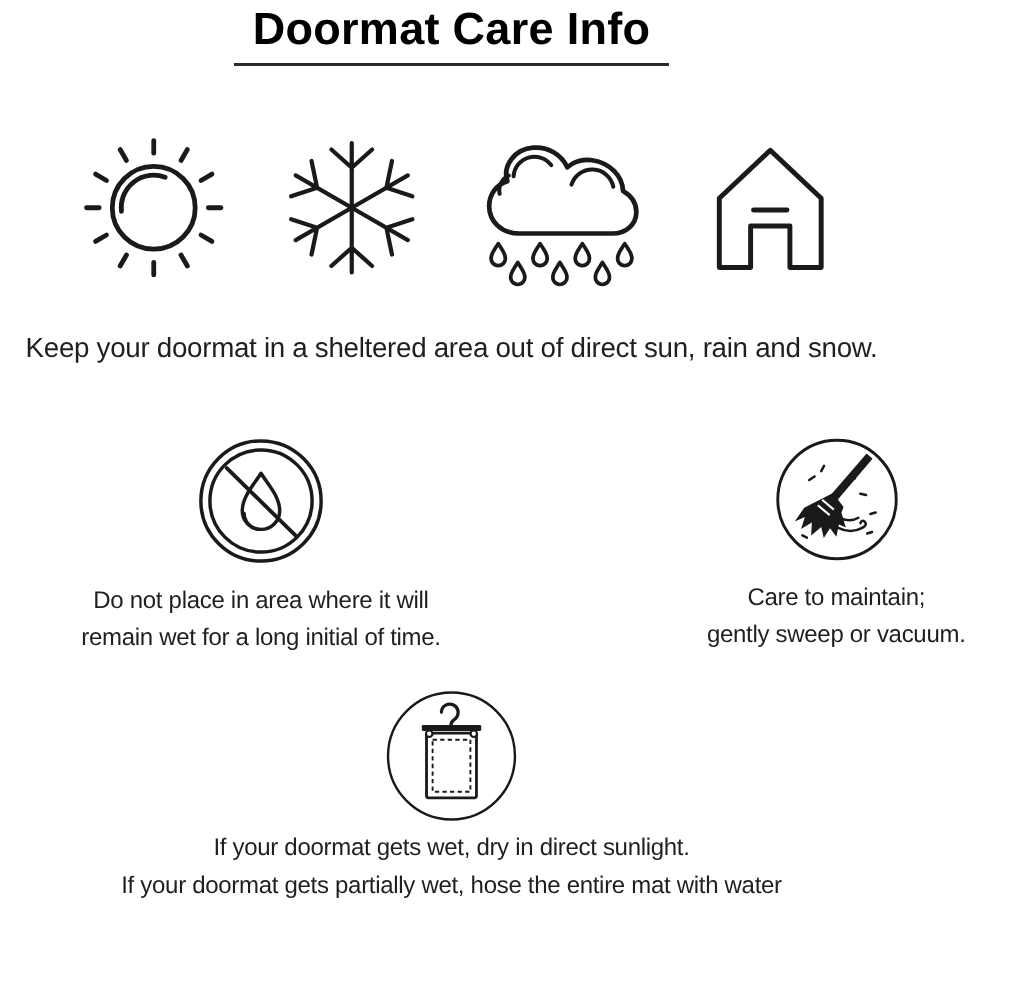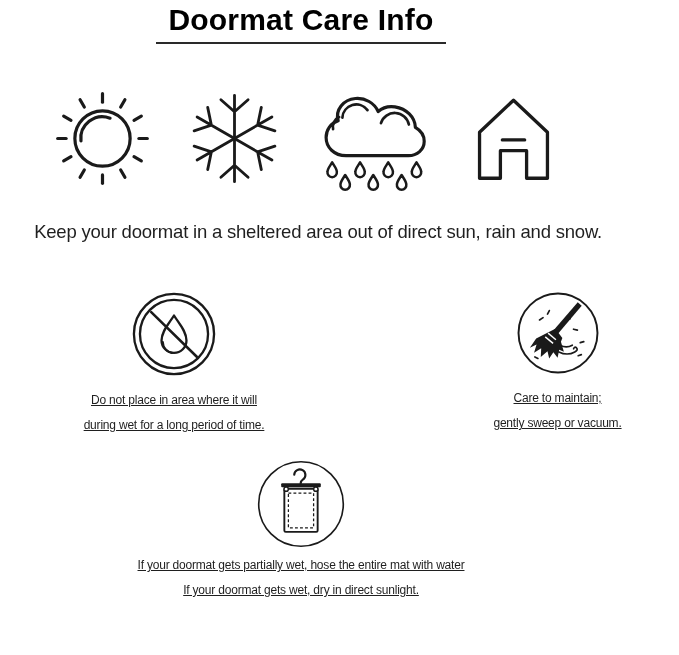--- a/index.html
+++ b/index.html
@@ -26,37 +26,36 @@
   .icon-row {
     margin-top: 44px; height: 100px;
     display: flex; align-items: center; justify-content: space-between;
     padding: 0 40px 0 54px;
   }
   .icon-row svg { display: block; flex: 0 0 auto; }
 
   
   .intro {
     margin-top: 30px;
-    text-align: right;
+    text-align: center;
     font-size: 18.5px; line-height: 27px;
     letter-spacing: -0.2px;
   }
   .line { display: block; white-space: nowrap; }
 
   
   .care-row { position: relative; margin-top: 46px; height: 142px; }
   .care-col { position: absolute; top: 0; text-align: center; }
   .care-col svg { display: block; margin: 0 auto; }
   .care-left  { left: 0;     width: 348px; }
   .care-right { left: 436px; width: 243px; }
   .caption {
     margin-top: 11px;
-    font-size: 12px; line-height: 25px;
+    font-size: 16px; line-height: 25px;
     letter-spacing: -0.2px;
-    text-decoration: underline;
   }
 
   
   .bottom-sec { margin-top: 26px; text-align: center; }
   .bottom-sec svg { display: block; margin: 0 auto; }
   .bottom-sec .caption { margin-top: 4px; line-height: 25px; }
 </style>
 </head>
 <body>
 
@@ -139,21 +138,21 @@
         <g fill="none" stroke="#1a1a1a" stroke-linecap="round">
           <circle cx="50" cy="50" r="46.6" stroke-width="2.7"></circle>
           <circle cx="50" cy="50" r="39.6" stroke-width="2.7"></circle>
           <path stroke-width="2.7" stroke-linejoin="round" d="M50 28.5 C55.5 37.5 64.5 46.5 64.5 57.5 A14.5 14.5 0 0 1 35.5 57.5 C35.5 46.5 44.5 37.5 50 28.5 Z"></path>
           <path stroke-width="2.5" d="M37 59.5 A13 13 0 0 0 47.5 72"></path>
           <line stroke-width="3" x1="23.5" y1="24.5" x2="76.5" y2="76.5"></line>
         </g>
       </svg>
       <p class="caption">
         <span class="line">Do not place in area where it will</span>
-        <span class="line">during wet for a long period of time.</span>
+        <span class="line">remain wet for a long initial of time.</span>
       </p>
     </div>
 
     <div class="care-col care-right">
       <svg width="84" height="84" viewBox="0 0 100 100">
         <circle cx="50" cy="50" r="47" fill="none" stroke="#1a1a1a" stroke-width="2.3"></circle>
         <g fill="#1a1a1a" stroke="none">
           <path d="M73.5 13.5 L78.2 17.7 L49 52 L44 47.7 Z"></path>
           <path d="M46.8 44.8 L24 56.5 L16.5 67.5 L24.5 63.8 L21.5 73.5 L30 68.3 L29.5 78.5 L37.5 71.8 L39.5 80.5 L44.5 72.8 L49.5 79.5 L51.5 69.8 L57 72.3 L53.5 60.5 L55.2 56 Z"></path>
         </g>
@@ -185,18 +184,18 @@
     <svg width="90" height="90" viewBox="0 0 100 100">
       <circle cx="50" cy="50" r="47" fill="none" stroke="#1a1a1a" stroke-width="1.8"></circle>
       <rect x="28" y="27" width="44" height="4.4" rx="1" fill="#1a1a1a"></rect>
       <rect x="31.5" y="33" width="37" height="48" rx="1.5" fill="#ffffff" stroke="#1a1a1a" stroke-width="2.1"></rect>
       <rect x="36" y="38" width="28" height="38.5" fill="none" stroke="#1a1a1a" stroke-width="1.4" stroke-dasharray="3.2 2.4"></rect>
       <circle cx="33.5" cy="33.5" r="2.4" fill="#ffffff" stroke="#1a1a1a" stroke-width="1.6"></circle>
       <circle cx="66.5" cy="33.5" r="2.4" fill="#ffffff" stroke="#1a1a1a" stroke-width="1.6"></circle>
       <path d="M42.5 17.5 A6.2 6.2 0 1 1 52 23 Q49.6 24.6 49.6 27.2" fill="none" stroke="#1a1a1a" stroke-width="2.4" stroke-linecap="round"></path>
     </svg>
     <p class="caption">
+      <span class="line">If your doormat gets wet, dry in direct sunlight.</span>
       <span class="line">If your doormat gets partially wet, hose the entire mat with water</span>
-      <span class="line">If your doormat gets wet, dry in direct sunlight.</span>
     </p>
   </div>
 
 </div>
 
 </body></html>

